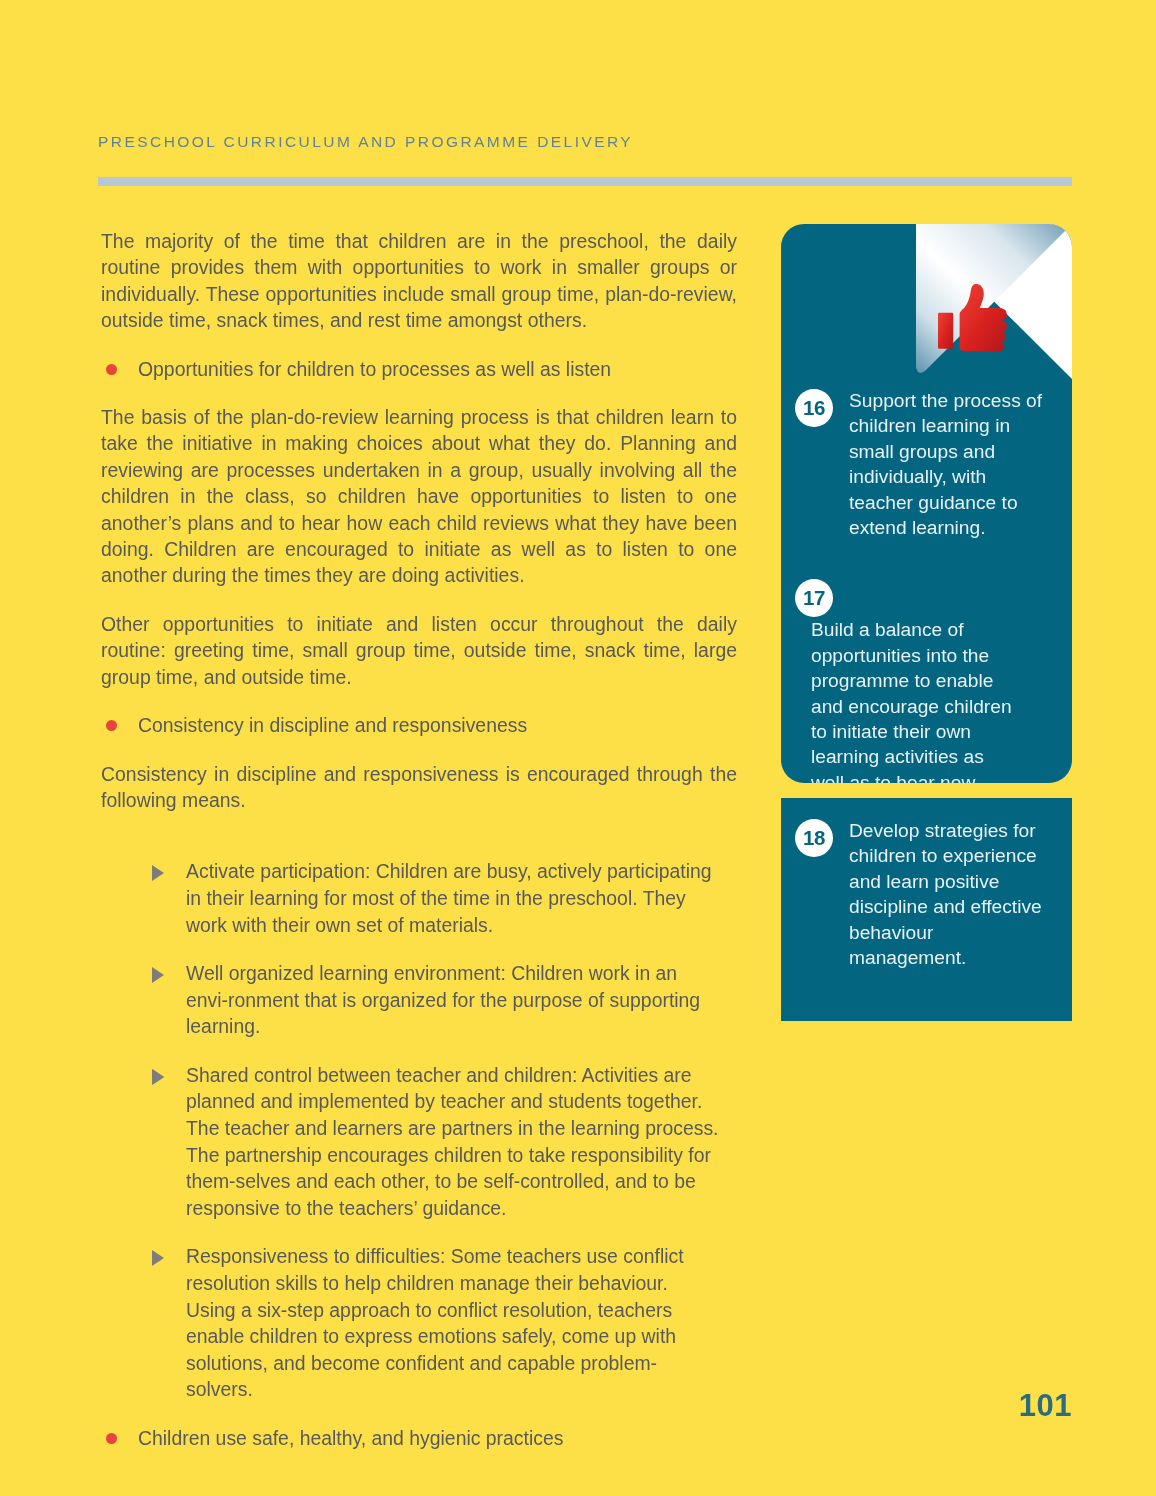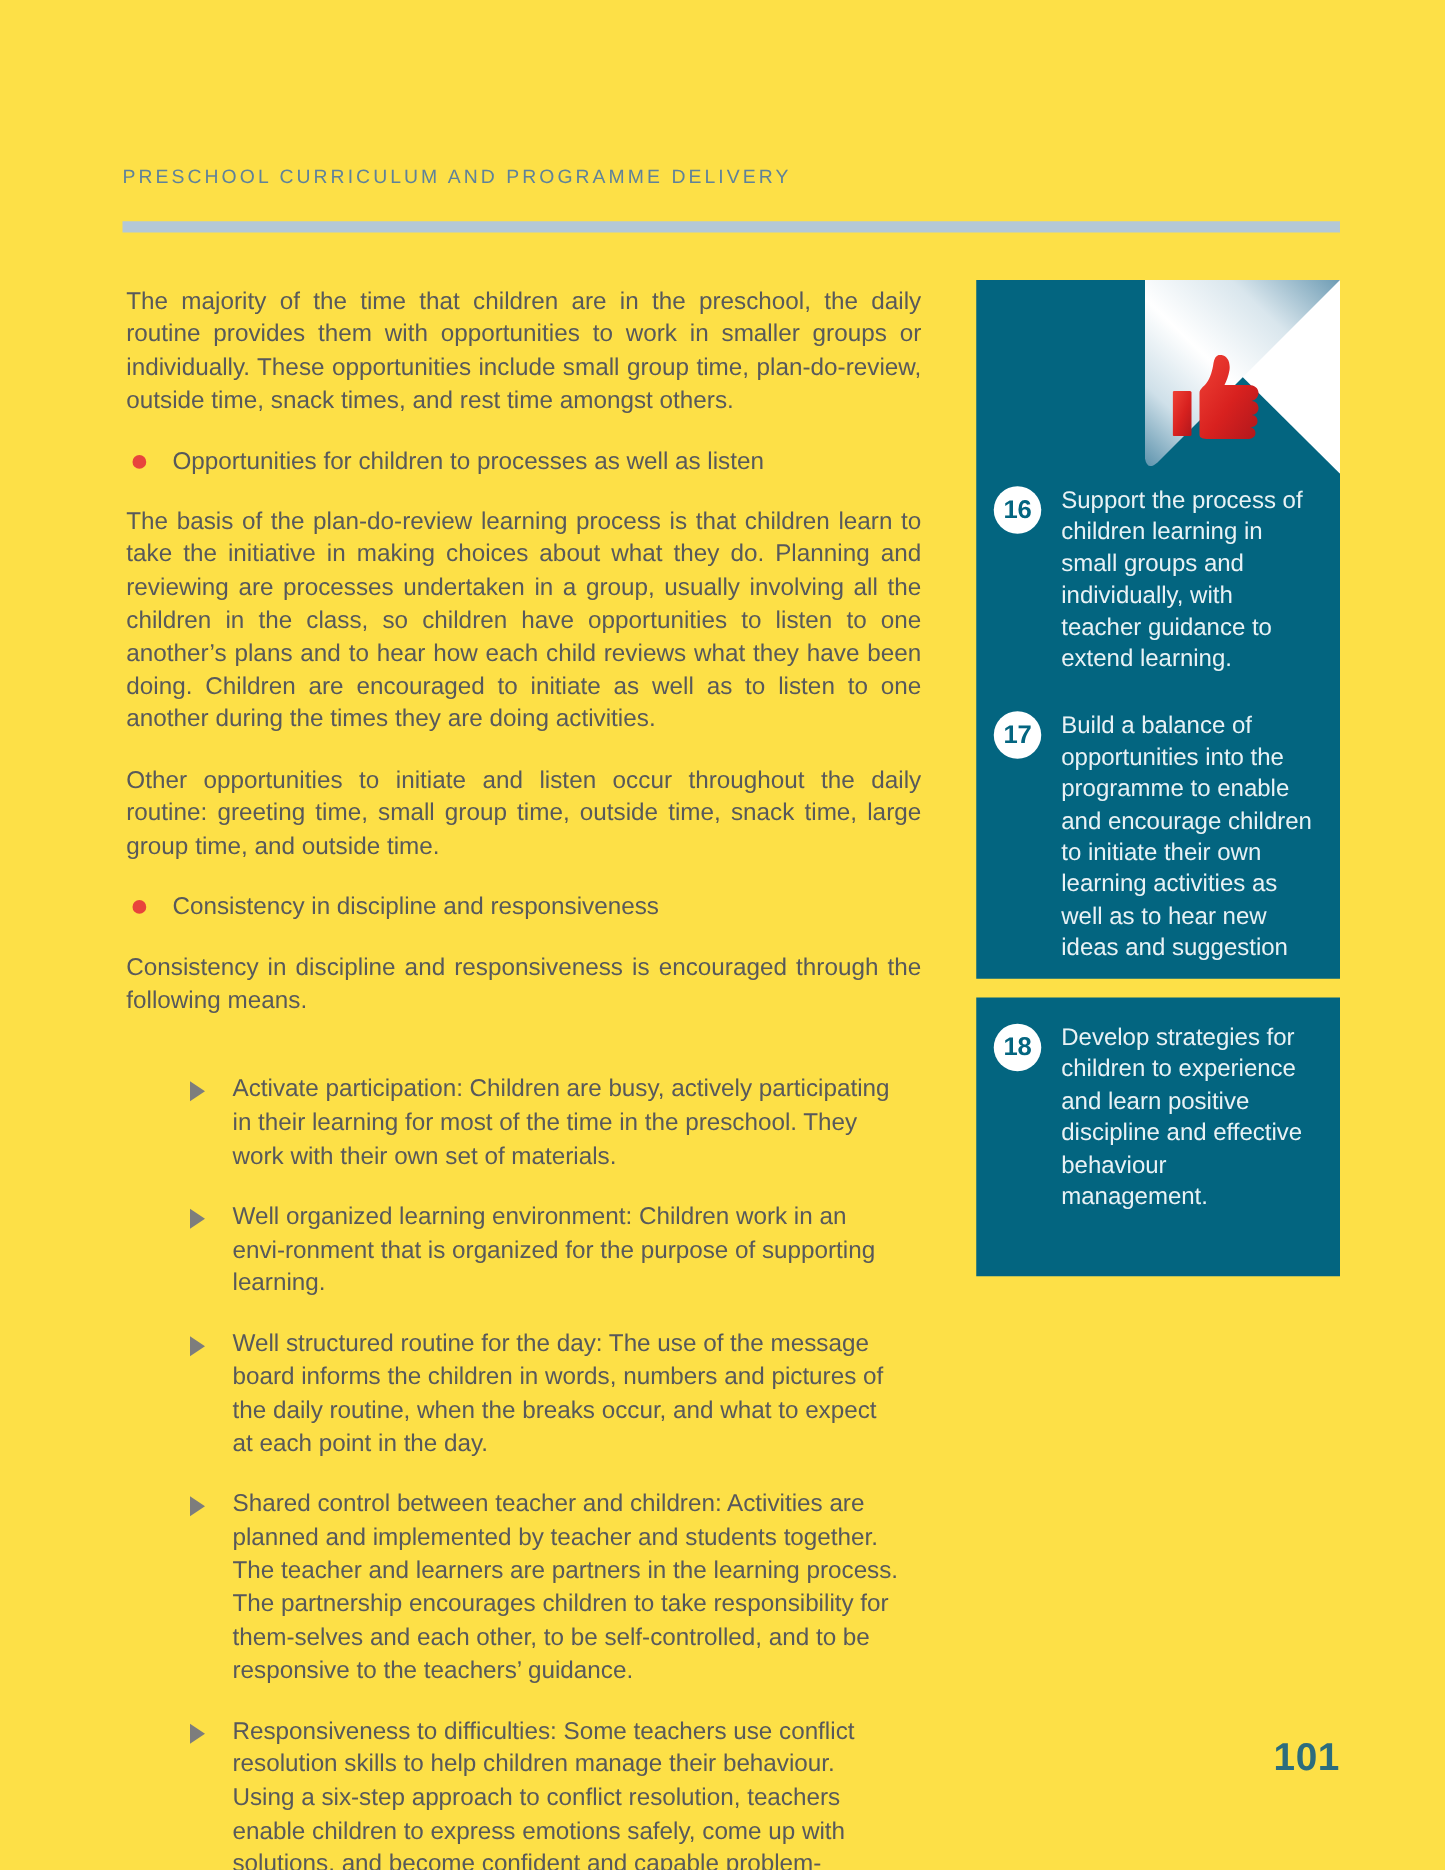--- a/index.html
+++ b/index.html
@@ -112,35 +112,35 @@
     top: 224px;
     width: 291px;
   }
   .callout {
     position: relative;
     background: #036580;
     width: 291px;
     box-sizing: border-box;
     overflow: hidden;
   }
-  .callout.c1 { height: 559px; }
+  .callout.c1 { height: 559px; border-radius: 23px; }
   .callout.c2 { height: 223px; margin-top: 15px; }
 
   .callout-inner {
     position: relative;
     padding: 0 18px 0 14px;
   }
 
   .note {
     position: relative;
     display: flex;
     align-items: flex-start;
     padding-left: 0;
   }
-  .note + .note { margin-top: 28px; }
+  .note + .note { margin-top: 38px; flex-direction: column; }
 
   .badge {
     flex: 0 0 auto;
     width: 38px;
     height: 38px;
     border-radius: 50%;
     background: #ffffff;
     color: #036580;
     font-size: 20.5px;
     font-weight: 700;
@@ -213,21 +213,20 @@
       <li class="tri-item">
         <span class="tri"></span>
         <span>Activate participation: Children are busy, actively participating in their learning for most of the time in the preschool. They work with their own set of materials.</span>
       </li>
       <li class="tri-item">
         <span class="tri"></span>
         <span>Well organized learning environment: Children work in an envi-ronment that is organized for the purpose of supporting learning.</span>
       </li>
       <li class="tri-item">
         <span class="tri"></span>
-        <span>Well structured routine for the day: The use of the message board informs the children in words, numbers and pictures of the daily routine, when the breaks occur, and what to expect at each point in the day.</span>
       </li>
       <li class="tri-item">
         <span class="tri"></span>
         <span>Shared control between teacher and children: Activities are planned and implemented by teacher and students together. The teacher and learners are partners in the learning process. The partnership encourages children to take responsibility for them-selves and each other, to be self-controlled, and to be responsive to the teachers’ guidance.</span>
       </li>
       <li class="tri-item">
         <span class="tri"></span>
         <span>Responsiveness to difficulties: Some teachers use conflict resolution skills to help children manage their behaviour. Using a six-step approach to conflict resolution, teachers enable children to express emotions safely, come up with solutions, and become confident and capable problem-solvers.</span>
       </li>
     </ul>

